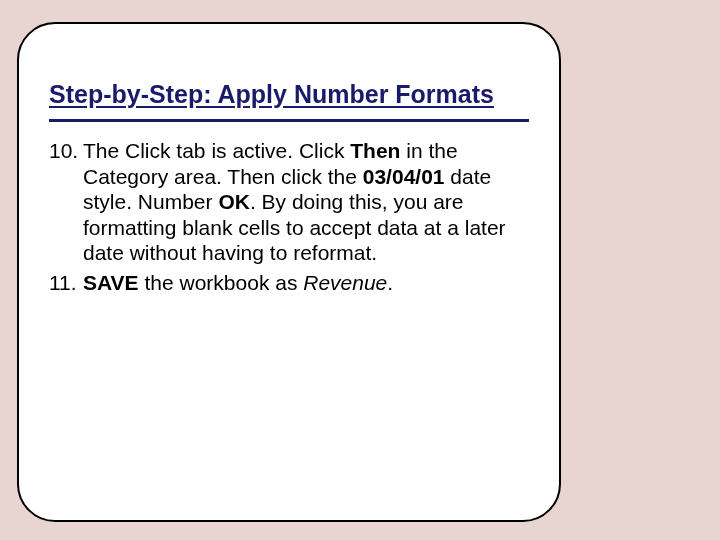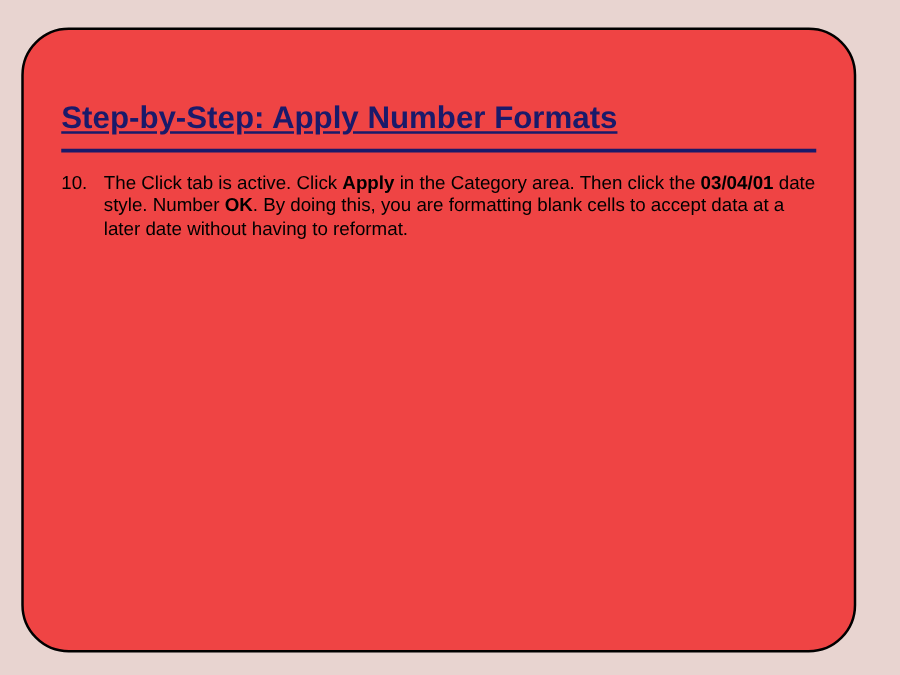--- a/index.html
+++ b/index.html
@@ -8,40 +8,40 @@
     height: 540px;
     background: #e8d4d0;
     font-family: Arial, Helvetica, sans-serif;
     position: relative;
     overflow: hidden;
   }
   .slide-card {
     position: absolute;
     left: 17px;
     top: 22px;
-    width: 668px;
+    width: 544px;
     height: 500px;
-    background: #ef4444;
+    background: #ffffff;
     border: 2px solid #000;
     border-radius: 38px;
     padding: 56px 30px 30px 30px;
   }
   .title {
     font-size: 25px;
     font-weight: bold;
     color: #1a1a6a;
     text-decoration: underline;
     text-underline-offset: 3px;
     padding-bottom: 10px;
     border-bottom: 3px solid #1a1a6a;
     margin-bottom: 16px;
   }
   .body {
     color: #000;
-    font-size: 15px;
+    font-size: 21px;
     line-height: 1.22;
   }
   .item {
     display: flex;
     margin-bottom: 4px;
   }
   .num {
     width: 34px;
     flex-shrink: 0;
   }
@@ -52,16 +52,20 @@
   .i { font-style: italic; }
 </style>
 </head>
 <body>
 
 <div class="slide-card">
   <div class="title">Step-by-Step: Apply Number Formats</div>
   <div class="body">
     <div class="item">
       <div class="num">10.</div>
-      <div class="txt"><span>The Click tab is active. Click </span><span class="b">Apply</span><span> in the Category area. Then click the </span><span class="b">03/04/01</span><span> date style. Number </span><span class="b">OK</span><span>. By doing this, you are formatting blank cells to accept data at a later date without having to reformat.</span></div>
+      <div class="txt"><span>The Click tab is active. Click </span><span class="b">Then</span><span> in the Category area. Then click the </span><span class="b">03/04/01</span><span> date style. Number </span><span class="b">OK</span><span>. By doing this, you are formatting blank cells to accept data at a later date without having to reformat.</span></div>
+    </div>
+    <div class="item">
+      <div class="num">11.</div>
+      <div class="txt"><span class="b">SAVE</span><span> the workbook as </span><span class="i">Revenue</span><span>.</span></div>
     </div>
   </div>
 </div>
 
 </body></html>

